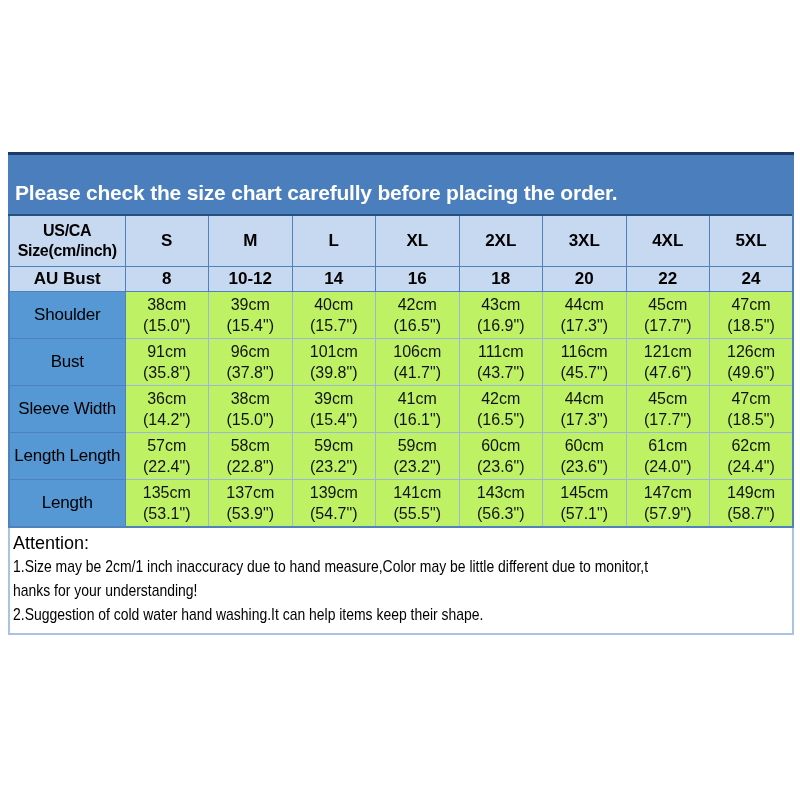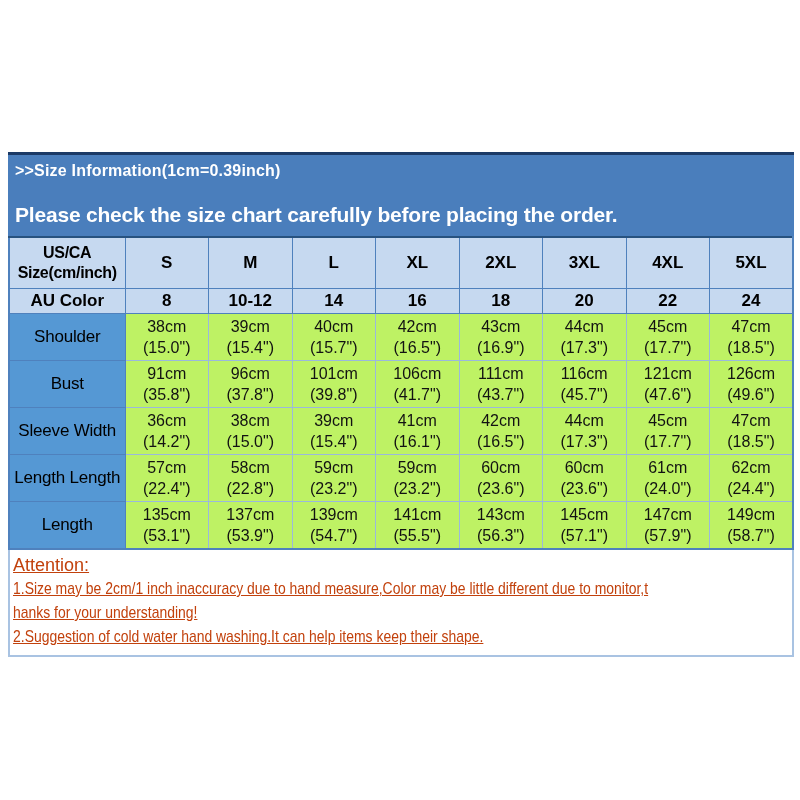--- a/index.html
+++ b/index.html
@@ -89,44 +89,42 @@
     font-size: 16px;
   }
   tr.meas-row td div { line-height: 21px; }
   
   .attention {
     background: #ffffff;
     border: 2px solid var(--attn-border, #a9c3e2);
     border-top: none;
     padding: 3px 0 6px 3px;
     box-sizing: border-box;
-    color: #c2410c;
+    color: #000000;
     overflow: hidden;
-    text-decoration: underline;
   }
   .attn-title {
     font-size: 18px;
     line-height: 24px;
   }
   .attn-line {
     font-size: 17px;
     line-height: 24px;
     white-space: nowrap;
     transform: scaleX(0.82);
     transform-origin: 0 50%;
     width: 122%;
   }
 </style>
 </head>
 <body>
 
 <div class="page">
 
   <div class="banner">
-    <div class="banner-line1">&gt;&gt;Size Information(1cm=0.39inch)</div>
     <div class="banner-line2">Please check the size chart carefully before placing the order.</div>
   </div>
 
   <table class="size-table">
     <colgroup id="table-cols">
         <col style="width: 116px;">
         <col>
         <col>
         <col>
         <col>
@@ -144,21 +142,21 @@
           <th>S</th>
           <th>M</th>
           <th>L</th>
           <th>XL</th>
           <th>2XL</th>
           <th>3XL</th>
           <th>4XL</th>
           <th>5XL</th>
         </tr>
         <tr class="size-row">
-          <th>AU Color</th>
+          <th>AU Bust</th>
           <td>8</td>
           <td>10-12</td>
           <td>14</td>
           <td>16</td>
           <td>18</td>
           <td>20</td>
           <td>22</td>
           <td>24</td>
         </tr>
         <tr class="meas-row">

